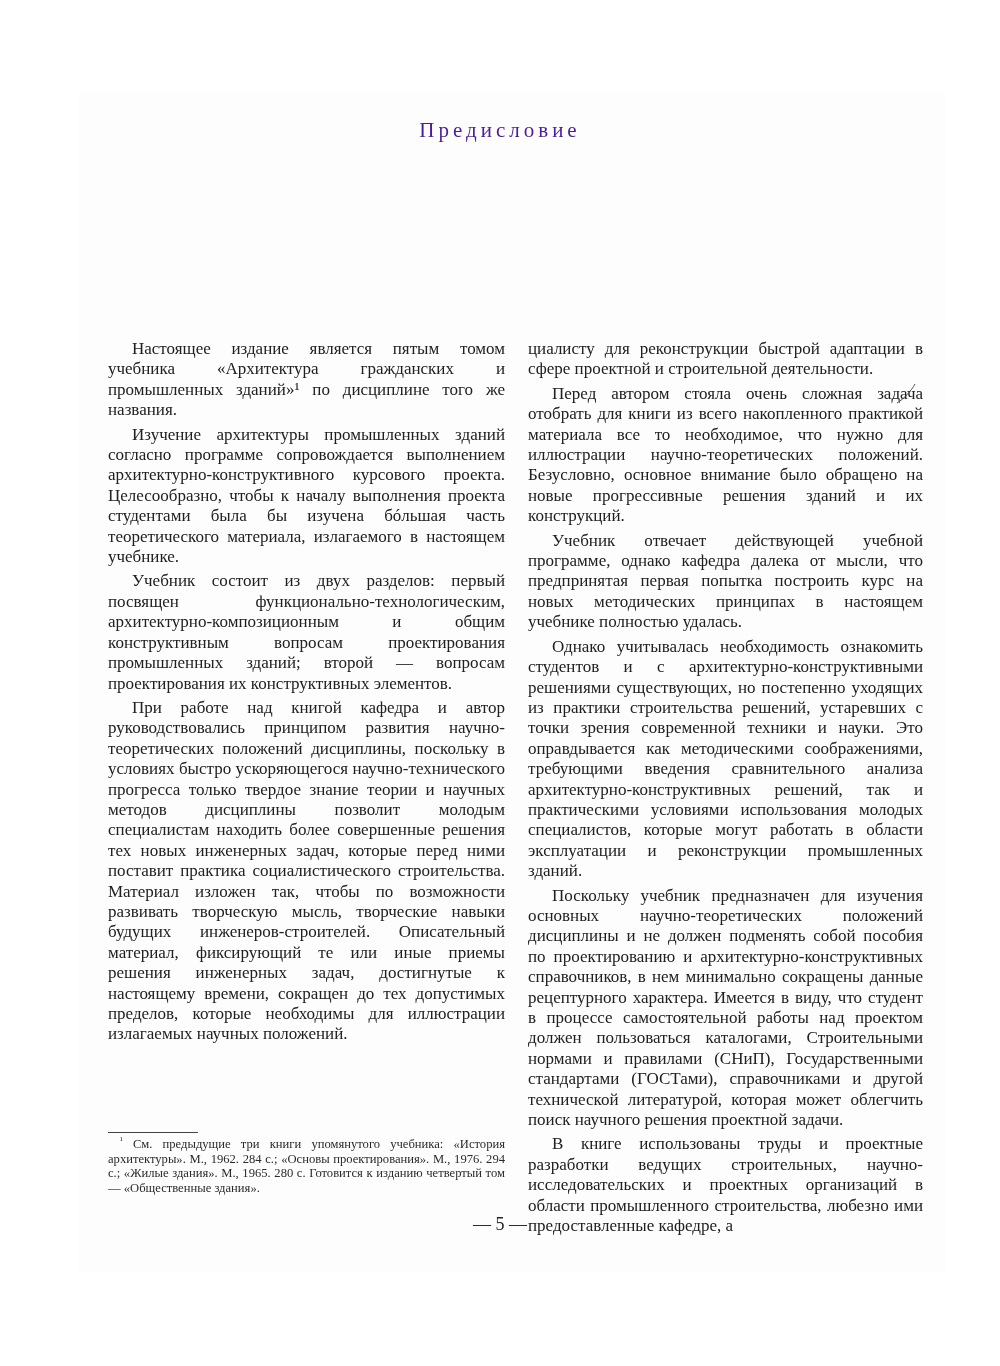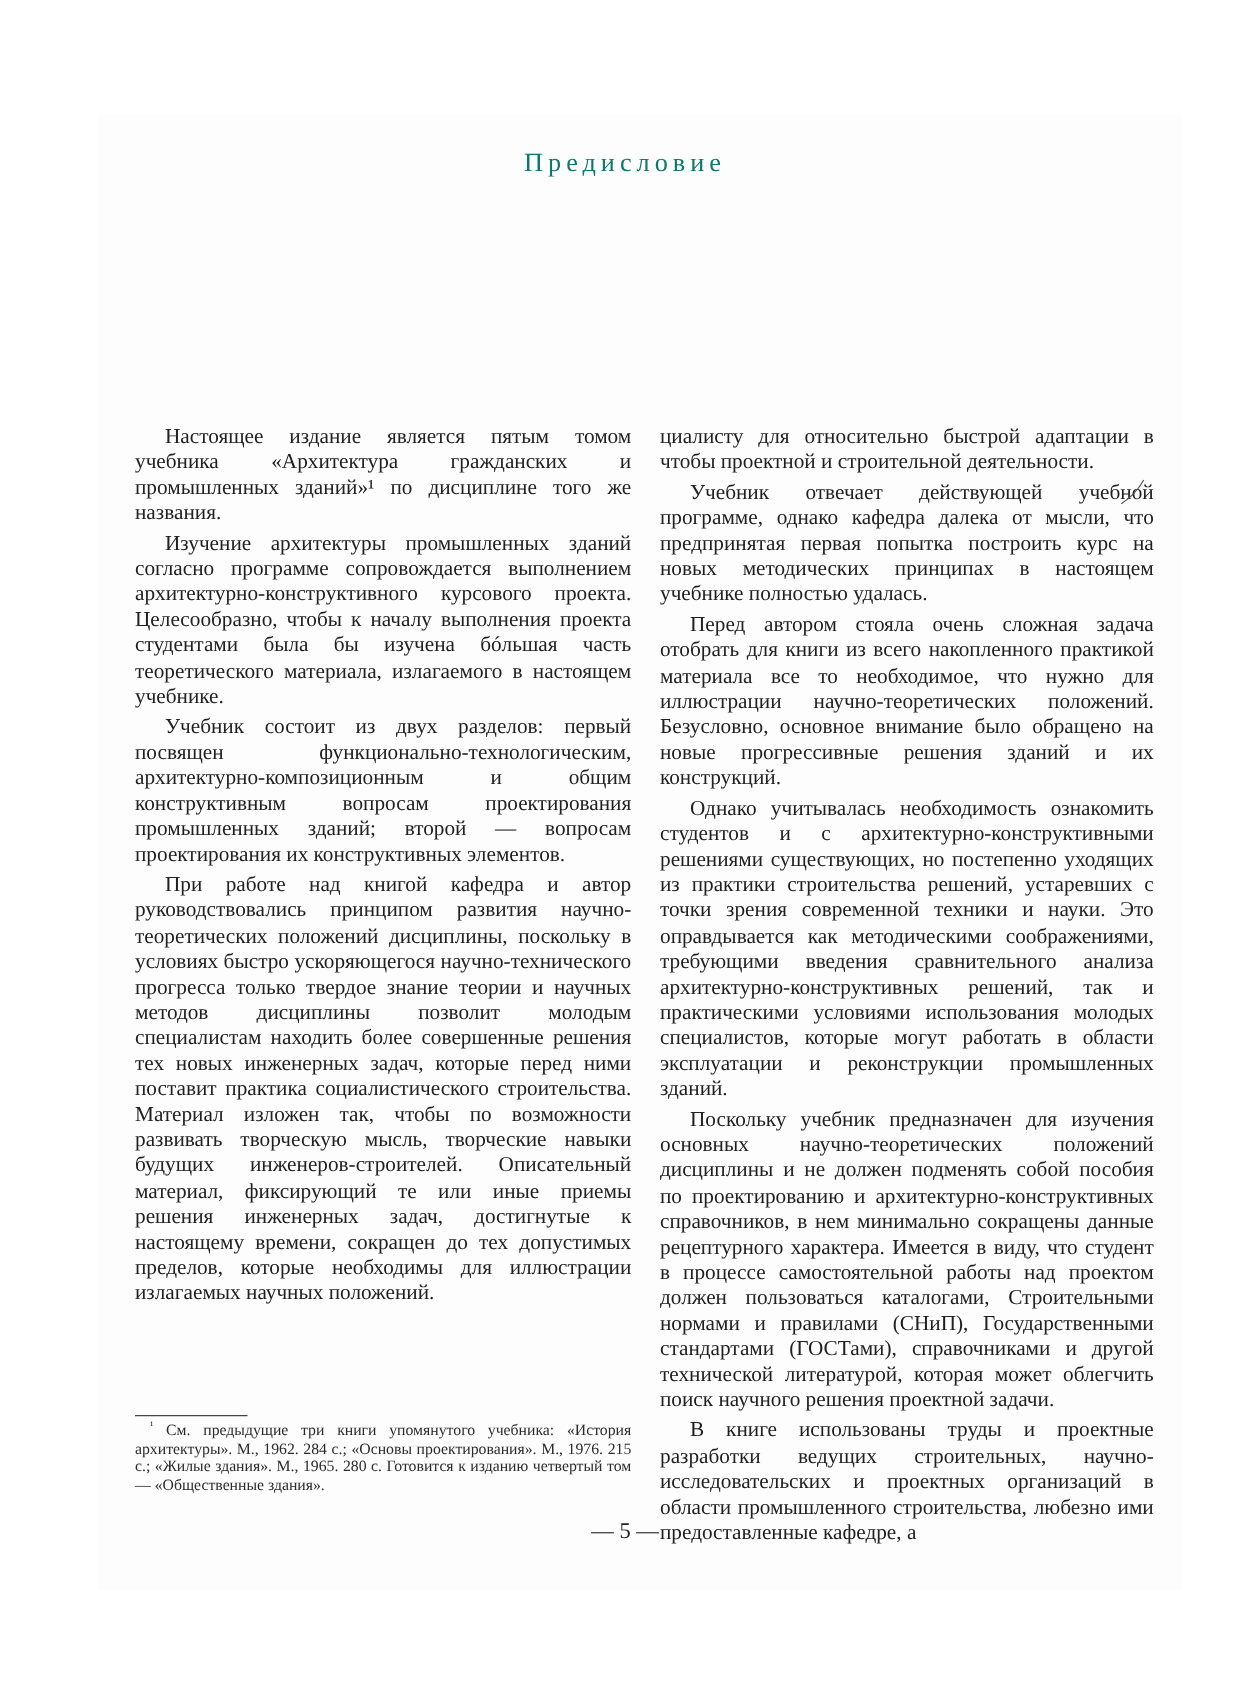--- a/index.html
+++ b/index.html
@@ -24,21 +24,21 @@
       background: #fdfdfd;
     }
     .page-title {
       position: absolute;
       left: 0;
       width: 1000px;
       top: 118px;
       text-align: center;
       font-size: 21px;
       letter-spacing: 4px;
-      color: #0f766e;
+      color: #4c1d95;
     }
     .column {
       position: absolute;
       top: 339px;
       font-size: 17px;
       line-height: 20.4px;
       text-align: justify;
       color: #202020;
     }
     .col-left { left: 108px; width: 397px; }
@@ -97,32 +97,32 @@
 <h1 class="page-title" style="margin:0;font-weight:normal;">Предисловие</h1>
 
 <div class="column col-left">
   <p class="para">Настоящее издание является пятым томом учебника «Архитектура гражданских и промышленных зданий»¹ по дисциплине того же названия.</p>
   <p class="para">Изучение архитектуры промышленных зданий согласно программе сопровождается выполнением архитектурно-конструктивного курсового проекта. Целесообразно, чтобы к началу выполнения проекта студентами была бы изучена бóльшая часть теоретического материала, излагаемого в настоящем учебнике.</p>
   <p class="para">Учебник состоит из двух разделов: первый посвящен функционально-технологическим, архитектурно-композиционным и общим конструктивным вопросам проектирования промышленных зданий; второй — вопросам проектирования их конструктивных элементов.</p>
   <p class="para">При работе над книгой кафедра и автор руководствовались принципом развития научно-теоретических положений дисциплины, поскольку в условиях быстро ускоряющегося научно-технического прогресса только твердое знание теории и научных методов дисциплины позволит молодым специалистам находить более совершенные решения тех новых инженерных задач, которые перед ними поставит практика социалистического строительства. Материал изложен так, чтобы по возможности развивать творческую мысль, творческие навыки будущих инженеров-строителей. Описательный материал, фиксирующий те или иные приемы решения инженерных задач, достигнутые к настоящему времени, сокращен до тех допустимых пределов, которые необходимы для иллюстрации излагаемых научных положений.</p>
 </div>
 
 <div class="column col-right">
-  <p class="para cont">циалисту для относительно быстрой адаптации в чтобы проектной и строительной деятельности.</p>
+  <p class="para cont">циалисту для реконструкции быстрой адаптации в сфере проектной и строительной деятельности.</p>
+  <p class="para">Перед автором стояла очень сложная задача отобрать для книги из всего накопленного практикой материала все то необходимое, что нужно для иллюстрации научно-теоретических положений. Безусловно, основное внимание было обращено на новые прогрессивные решения зданий и их конструкций.</p>
   <p class="para">Учебник отвечает действующей учебной программе, однако кафедра далека от мысли, что предпринятая первая попытка построить курс на новых методических принципах в настоящем учебнике полностью удалась.</p>
-  <p class="para">Перед автором стояла очень сложная задача отобрать для книги из всего накопленного практикой материала все то необходимое, что нужно для иллюстрации научно-теоретических положений. Безусловно, основное внимание было обращено на новые прогрессивные решения зданий и их конструкций.</p>
   <p class="para">Однако учитывалась необходимость ознакомить студентов и с архитектурно-конструктивными решениями существующих, но постепенно уходящих из практики строительства решений, устаревших с точки зрения современной техники и науки. Это оправдывается как методическими соображениями, требующими введения сравнительного анализа архитектурно-конструктивных решений, так и практическими условиями использования молодых специалистов, которые могут работать в области эксплуатации и реконструкции промышленных зданий.</p>
   <p class="para">Поскольку учебник предназначен для изучения основных научно-теоретических положений дисциплины и не должен подменять собой пособия по проектированию и архитектурно-конструктивных справочников, в нем минимально сокращены данные рецептурного характера. Имеется в виду, что студент в процессе самостоятельной работы над проектом должен пользоваться каталогами, Строительными нормами и правилами (СНиП), Государственными стандартами (ГОСТами), справочниками и другой технической литературой, которая может облегчить поиск научного решения проектной задачи.</p>
   <p class="para">В книге использованы труды и проектные разработки ведущих строительных, научно-исследовательских и проектных организаций в области промышленного строительства, любезно ими предоставленные кафедре, а</p>
 </div>
 
 <svg class="pen-mark" viewBox="0 0 22 22">
   <path d="M20 1 C 16 8, 10 15, 2 20" stroke="#555" stroke-width="1" fill="none"></path>
 </svg>
 
 <div class="footnote-rule"></div>
 
 <div class="footnote">
   <sup>¹</sup>
-  <span>См. предыдущие три книги упомянутого учебника: «История архитектуры». М., 1962. 284 с.; «Основы проектирования». М., 1976. 215 с.; «Жилые здания». М., 1965. 280 с. Готовится к изданию четвертый том — «Общественные здания».</span>
+  <span>См. предыдущие три книги упомянутого учебника: «История архитектуры». М., 1962. 284 с.; «Основы проектирования». М., 1976. 294 с.; «Жилые здания». М., 1965. 280 с. Готовится к изданию четвертый том — «Общественные здания».</span>
 </div>
 
 <div class="page-number">— 5 —</div>
 
 </body></html>

